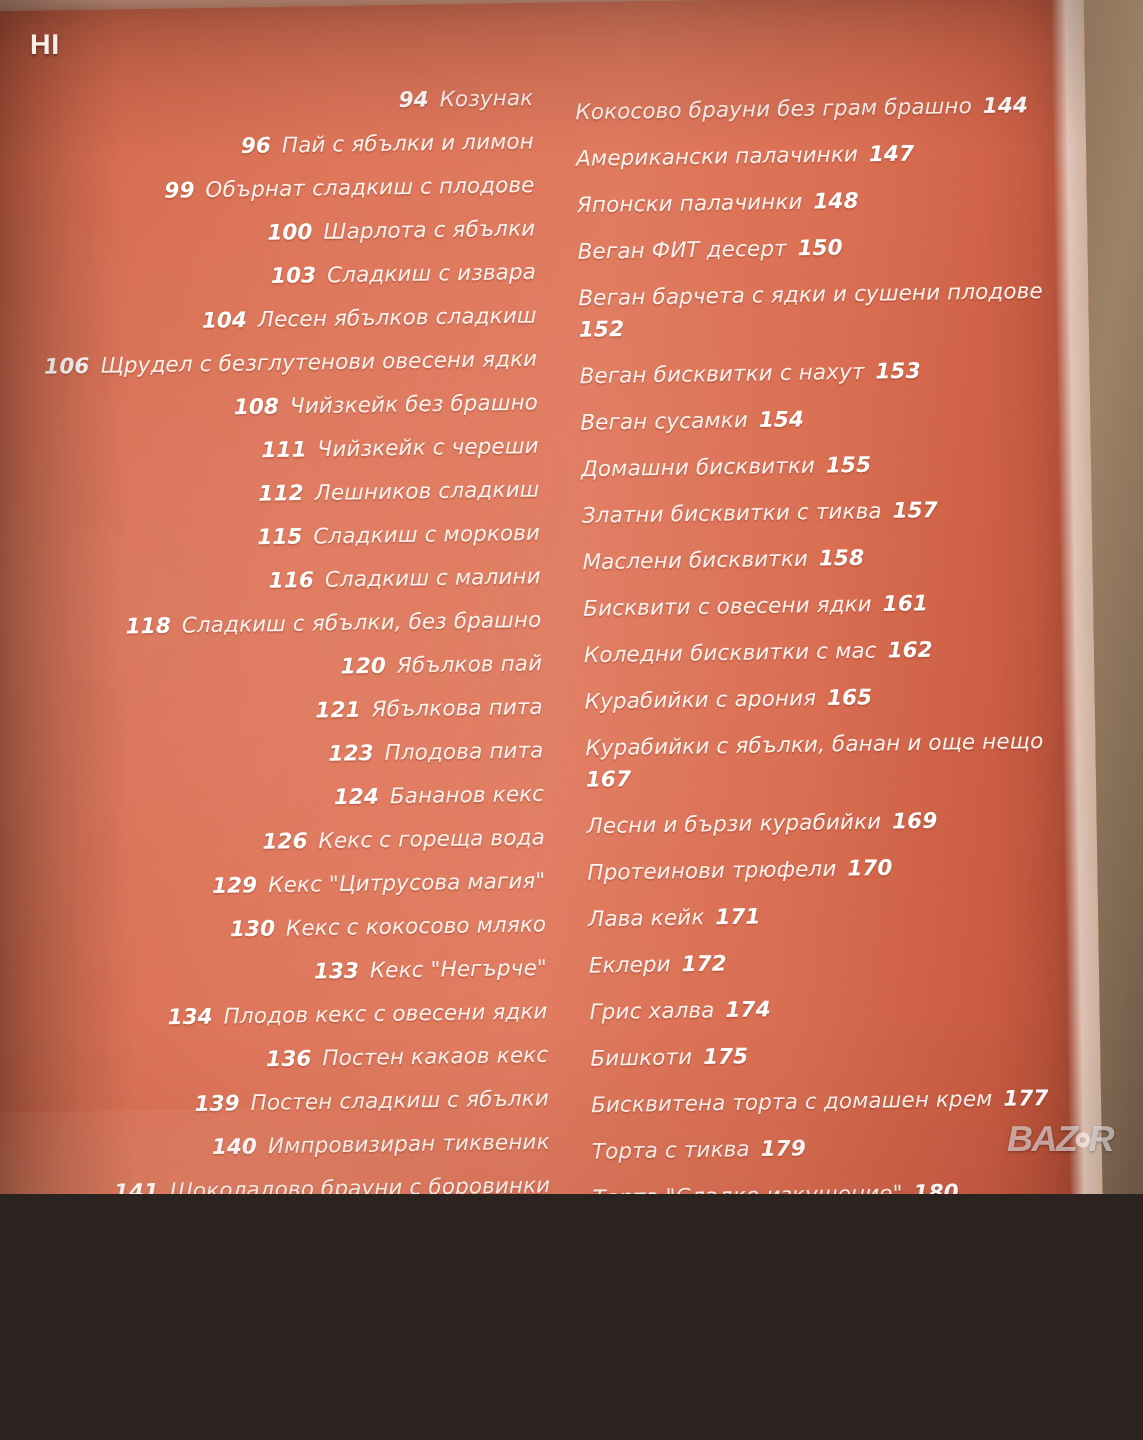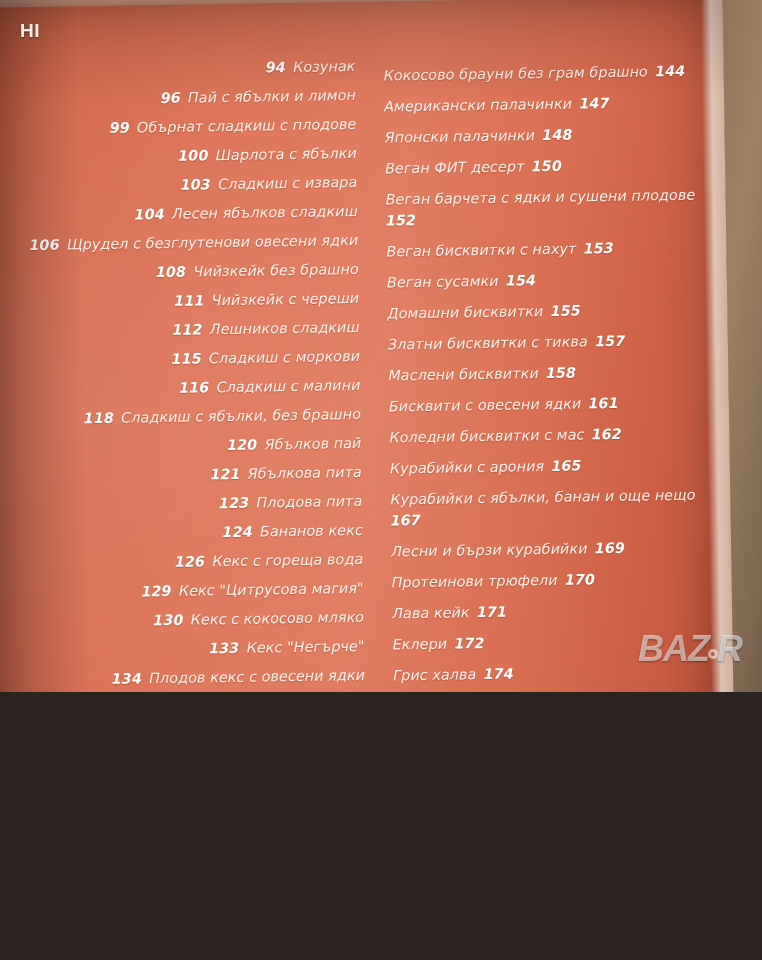--- a/index.html
+++ b/index.html
@@ -8,21 +8,21 @@
     width: 762px;
     height: 960px;
     overflow: hidden;
     font-family: "DejaVu Sans", sans-serif;
     background: #2a2320;
   }
 
   #page {
     position: relative;
     width: 762px;
-    height: 692px;
+    height: 796px;
     overflow: hidden;
   }
 
   
   .bg {
     position: absolute;
     inset: 0;
     background:
       linear-gradient(110deg, #3a2d26 0%, #4a3a30 18%, #5d4a3c 40%, #6b5544 60%, #4e3d32 85%, #332821 100%);
   }
@@ -143,21 +143,21 @@
     color: #f7eee8;
     letter-spacing: 0.5px;
     text-shadow: 0 1px 2px rgba(0,0,0,0.4);
   }
   .wm-bazar {
     position: absolute;
     right: 20px; bottom: 22px;
     font-family: "Liberation Sans", sans-serif;
     font-weight: 700;
     font-style: italic;
-    font-size: 36px;
+    font-size: 24px;
     color: rgba(255,255,255,0.55);
     letter-spacing: -1px;
     text-shadow: 0 1px 2px rgba(0,0,0,0.35);
   }
   .wm-bazar .dot {
     display: inline-block;
     width: 10px; height: 10px;
     border-radius: 50%;
     border: 3px solid rgba(255,255,255,0.55);
     vertical-align: 2px;

